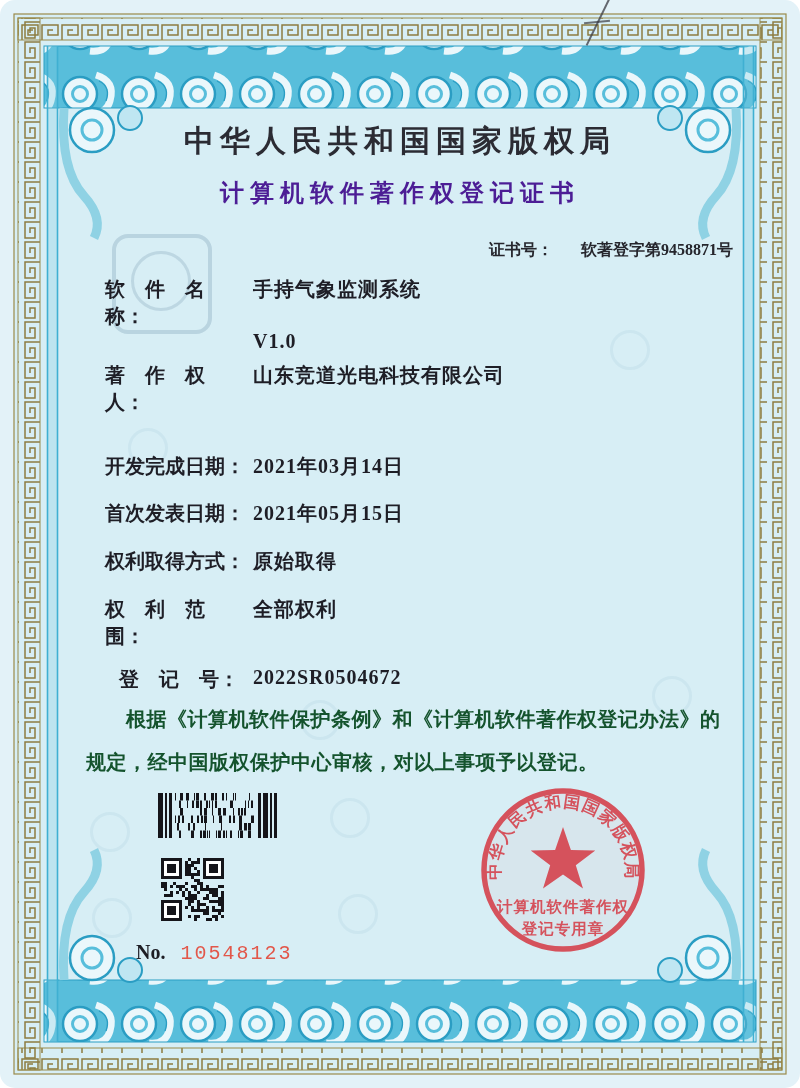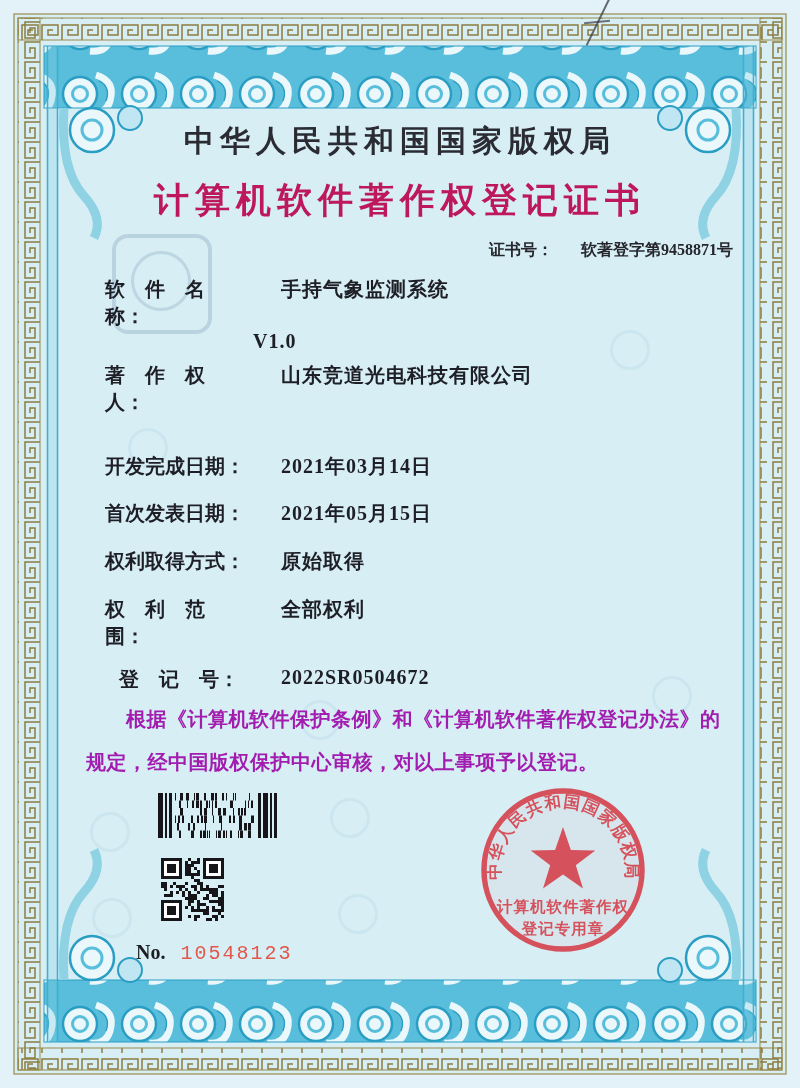--- a/index.html
+++ b/index.html
@@ -1,31 +1,31 @@
 <!DOCTYPE html>
 <html><head>
 <meta charset="utf-8">
 <style>
   html,body{margin:0;padding:0;background:#ffffff;}
   .page{position:relative;width:800px;height:1088px;overflow:hidden;
-        font-family:"Liberation Serif","DejaVu Serif",serif;color:#222229;}
+        font-family:"Liberation Serif","DejaVu Serif",serif;color:#222229;border-radius:15px;}
   .frame{position:absolute;left:0;top:0;z-index:0;}
   .content{position:absolute;inset:0;z-index:2;}
   .authority{position:absolute;left:0;top:121px;width:100%;text-align:center;
              font-size:30px;font-weight:bold;letter-spacing:6px;color:#2b2b33;}
   .cert-title{position:absolute;left:0;top:177px;width:100%;text-align:center;
-              font-size:35px;font-weight:bold;letter-spacing:6px;color:#be185d;}
+              font-size:24px;font-weight:bold;letter-spacing:6px;color:#4c1d95;}
   .certno{position:absolute;left:489px;top:240px;font-size:16px;font-weight:bold;color:#26262d;}
   .certno .v{margin-left:28px;}
   .field-row{position:absolute;left:105px;font-size:20px;font-weight:600;color:#1e1e26;}
   .field-label{display:inline-block;width:148px;vertical-align:top;font-weight:bold;}
-  .field-value{display:inline-block;vertical-align:top;letter-spacing:1px;margin-left:28px;}
+  .field-value{display:inline-block;vertical-align:top;letter-spacing:1px;}
   .field-value2{margin-left:148px;letter-spacing:1px;margin-top:0;}
   .statement{position:absolute;left:86px;top:698px;width:662px;font-size:20px;
-             font-weight:600;color:#a21caf;line-height:43px;letter-spacing:0.5px;}
+             font-weight:600;color:#14532d;line-height:43px;letter-spacing:0.5px;}
   .statement .l1{text-indent:2em;}
   .barcode{position:absolute;left:158px;top:793px;}
   .qrcode{position:absolute;left:161px;top:858px;}
   .serial-row{position:absolute;left:136px;top:941px;font-size:20px;}
   .serial-label{font-weight:bold;color:#1d1d24;}
   .serial-number{font-family:"Liberation Mono","DejaVu Sans Mono",monospace;
                  color:#e2574a;letter-spacing:2px;margin-left:10px;font-size:20px;}
   .issue-date{position:absolute;left:487px;top:944px;font-size:21px;font-weight:bold;
               color:#1c1c22;letter-spacing:1px;z-index:4;}
   .seal{position:absolute;left:453px;top:760px;z-index:3;opacity:0.92;}

